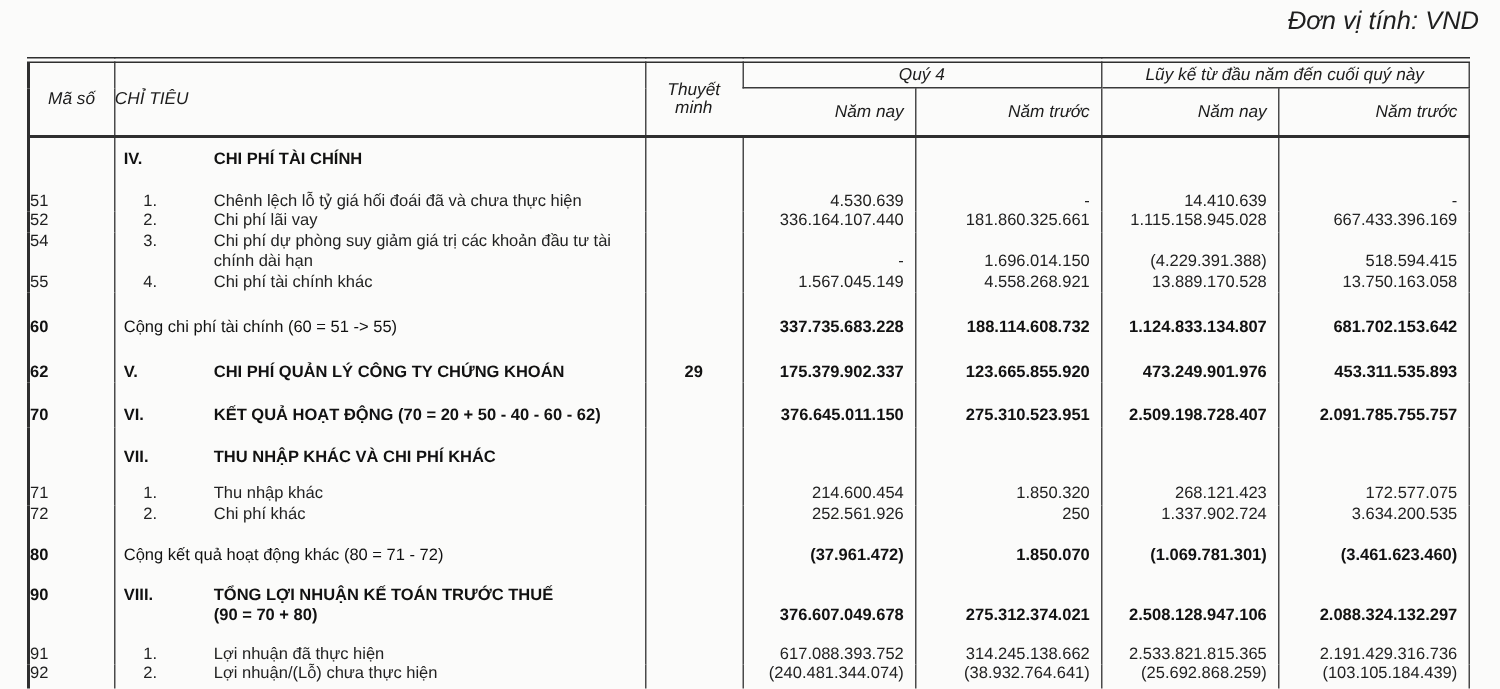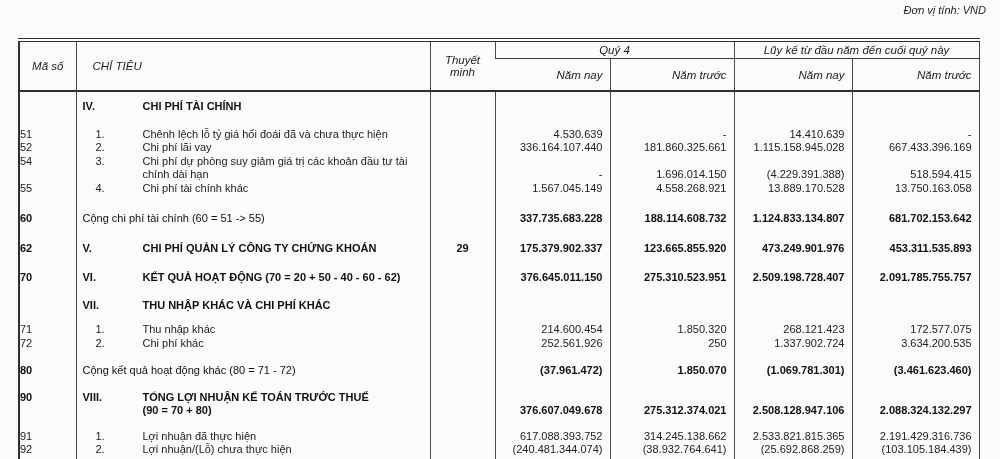--- a/index.html
+++ b/index.html
@@ -8,21 +8,21 @@
     font-family: "Liberation Sans", "DejaVu Sans", sans-serif;
     background: #fbfbfa;
     color: #222;
     width: 1000px;
     height: 459px;
     overflow: hidden;
   }
   .page { position: relative; width: 1000px; height: 459px; padding-top: 4px; }
   .unit-label {
     font-style: italic;
-    font-size: 11px;
+    font-size: 17px;
     color: #1f1f1f;
     text-align: right;
     padding-right: 14px;
     height: 15px;
     margin-bottom: 19px;
   }
   table.fin-table {
     border-collapse: collapse;
     table-layout: fixed;
     width: 960px;
@@ -48,21 +48,21 @@
     font-size: 11.5px;
     color: #1c1c1c;
     vertical-align: middle;
     border-left: 1px solid #4a4a4a;
   }
   thead th:first-child { border-left: none; }
   thead { border-bottom: 2px solid #2f2f2f; }
   thead tr.hr1 th { height: 18px; }
   thead tr.hr2 th { height: 31px; }
   th.h-code { text-align: center; }
-  th.h-label { text-align: left; padding-left: 16px; }
+  th.h-label { text-align: left; padding-left: 0; }
   th.h-note { text-align: center; line-height: 12px; padding: 12px 4px; }
   th.h-group { text-align: center; border-bottom: 1px solid #3a3a3a; }
   th.h-sub { text-align: right; padding-right: 7px; }
 
   tbody td {
     vertical-align: top;
     border-left: 1px solid #4a4a4a;
     padding-top: var(--gap, 0px);
     line-height: 13.5px;
   }

